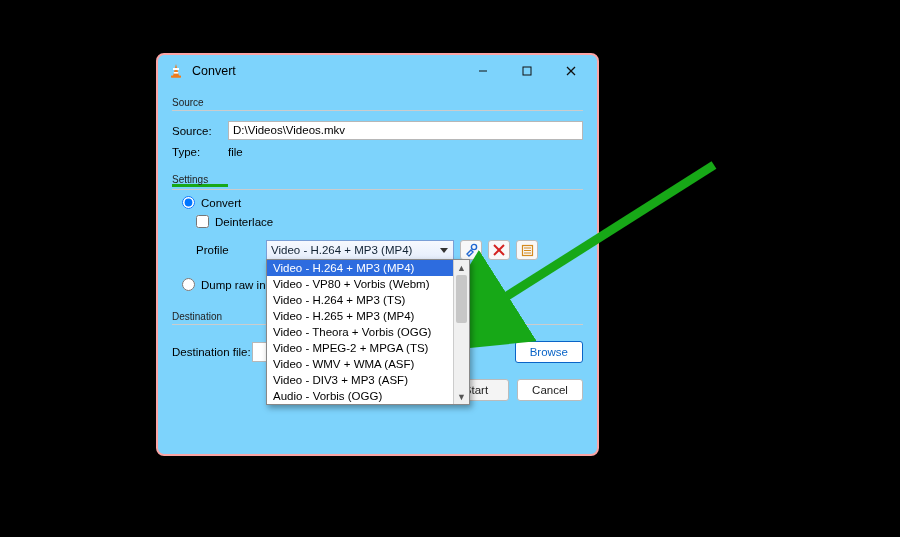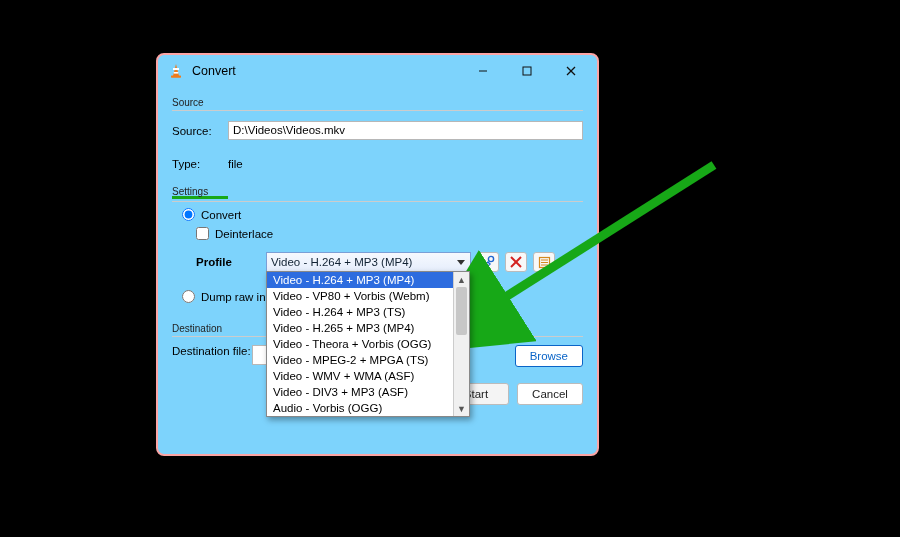--- a/index.html
+++ b/index.html
@@ -59,21 +59,21 @@
   }
   .hr {
     border: none;
     border-top: 1px solid #ccc;
     margin-top: 2px;
   }
   .row {
     display: flex;
     align-items: center;
     gap: 8px;
-    margin-top: 18px;
+    margin-top: 6px;
   }
   .lbl { width: 48px; font-size: 11.5px; }
   .textfield {
     flex: 1;
     height: 19px;
     border: 1px solid #b7b7b7;
     background: #fff;
     padding: 0 4px;
     font-size: 11.5px;
     line-height: 17px;
@@ -84,24 +84,24 @@
     font-size: 11.5px;
     margin-top: 6px;
     margin-left: 10px;
   }
   .radio input, .check input { width: 13px; height: 13px; }
   .check { margin-left: 24px; }
   .profile-row {
     display: flex; align-items: center;
     margin-left: 24px; margin-top: 12px; gap: 6px;
   }
-  .profile-label { width: 64px; font-size: 11.5px; font-weight: bold; }
+  .profile-label { width: 64px; font-size: 11.5px; }
   .combo {
     position: relative;
-    width: 205px;
+    width: 188px;
   }
   .combo-disp {
     height: 20px;
     border: 1px solid #7a9fd6;
     background: linear-gradient(#f6f9fe,#e6eefc);
     padding: 0 18px 0 4px;
     font-size: 11.5px;
     line-height: 18px;
     position: relative;
     color:#123;
@@ -159,21 +159,21 @@
   }
   .icon-btn {
     width: 22px; height: 20px;
     border: 1px solid #bbb;
     border-radius: 3px;
     display:flex;align-items:center;justify-content:center;
     font-size: 12px;
     background:#f8f8f8;
   }
   .dest-group { margin-top: 20px; }
-  .dest-row { display:flex; align-items:flex-start; gap:1px; margin-top:8px; }
+  .dest-row { display:flex; align-items:center; gap:1px; margin-top:16px; }
   .dest-lbl { font-size: 11.5px; }
   .dest-input {
     width: 198px; height: 20px;
     border:1px solid #b7b7b7;
     background:#fff;
   }
   .btn {
     height: 22px;
     padding: 0 14px;
     border: 1px solid #0a64c7;

